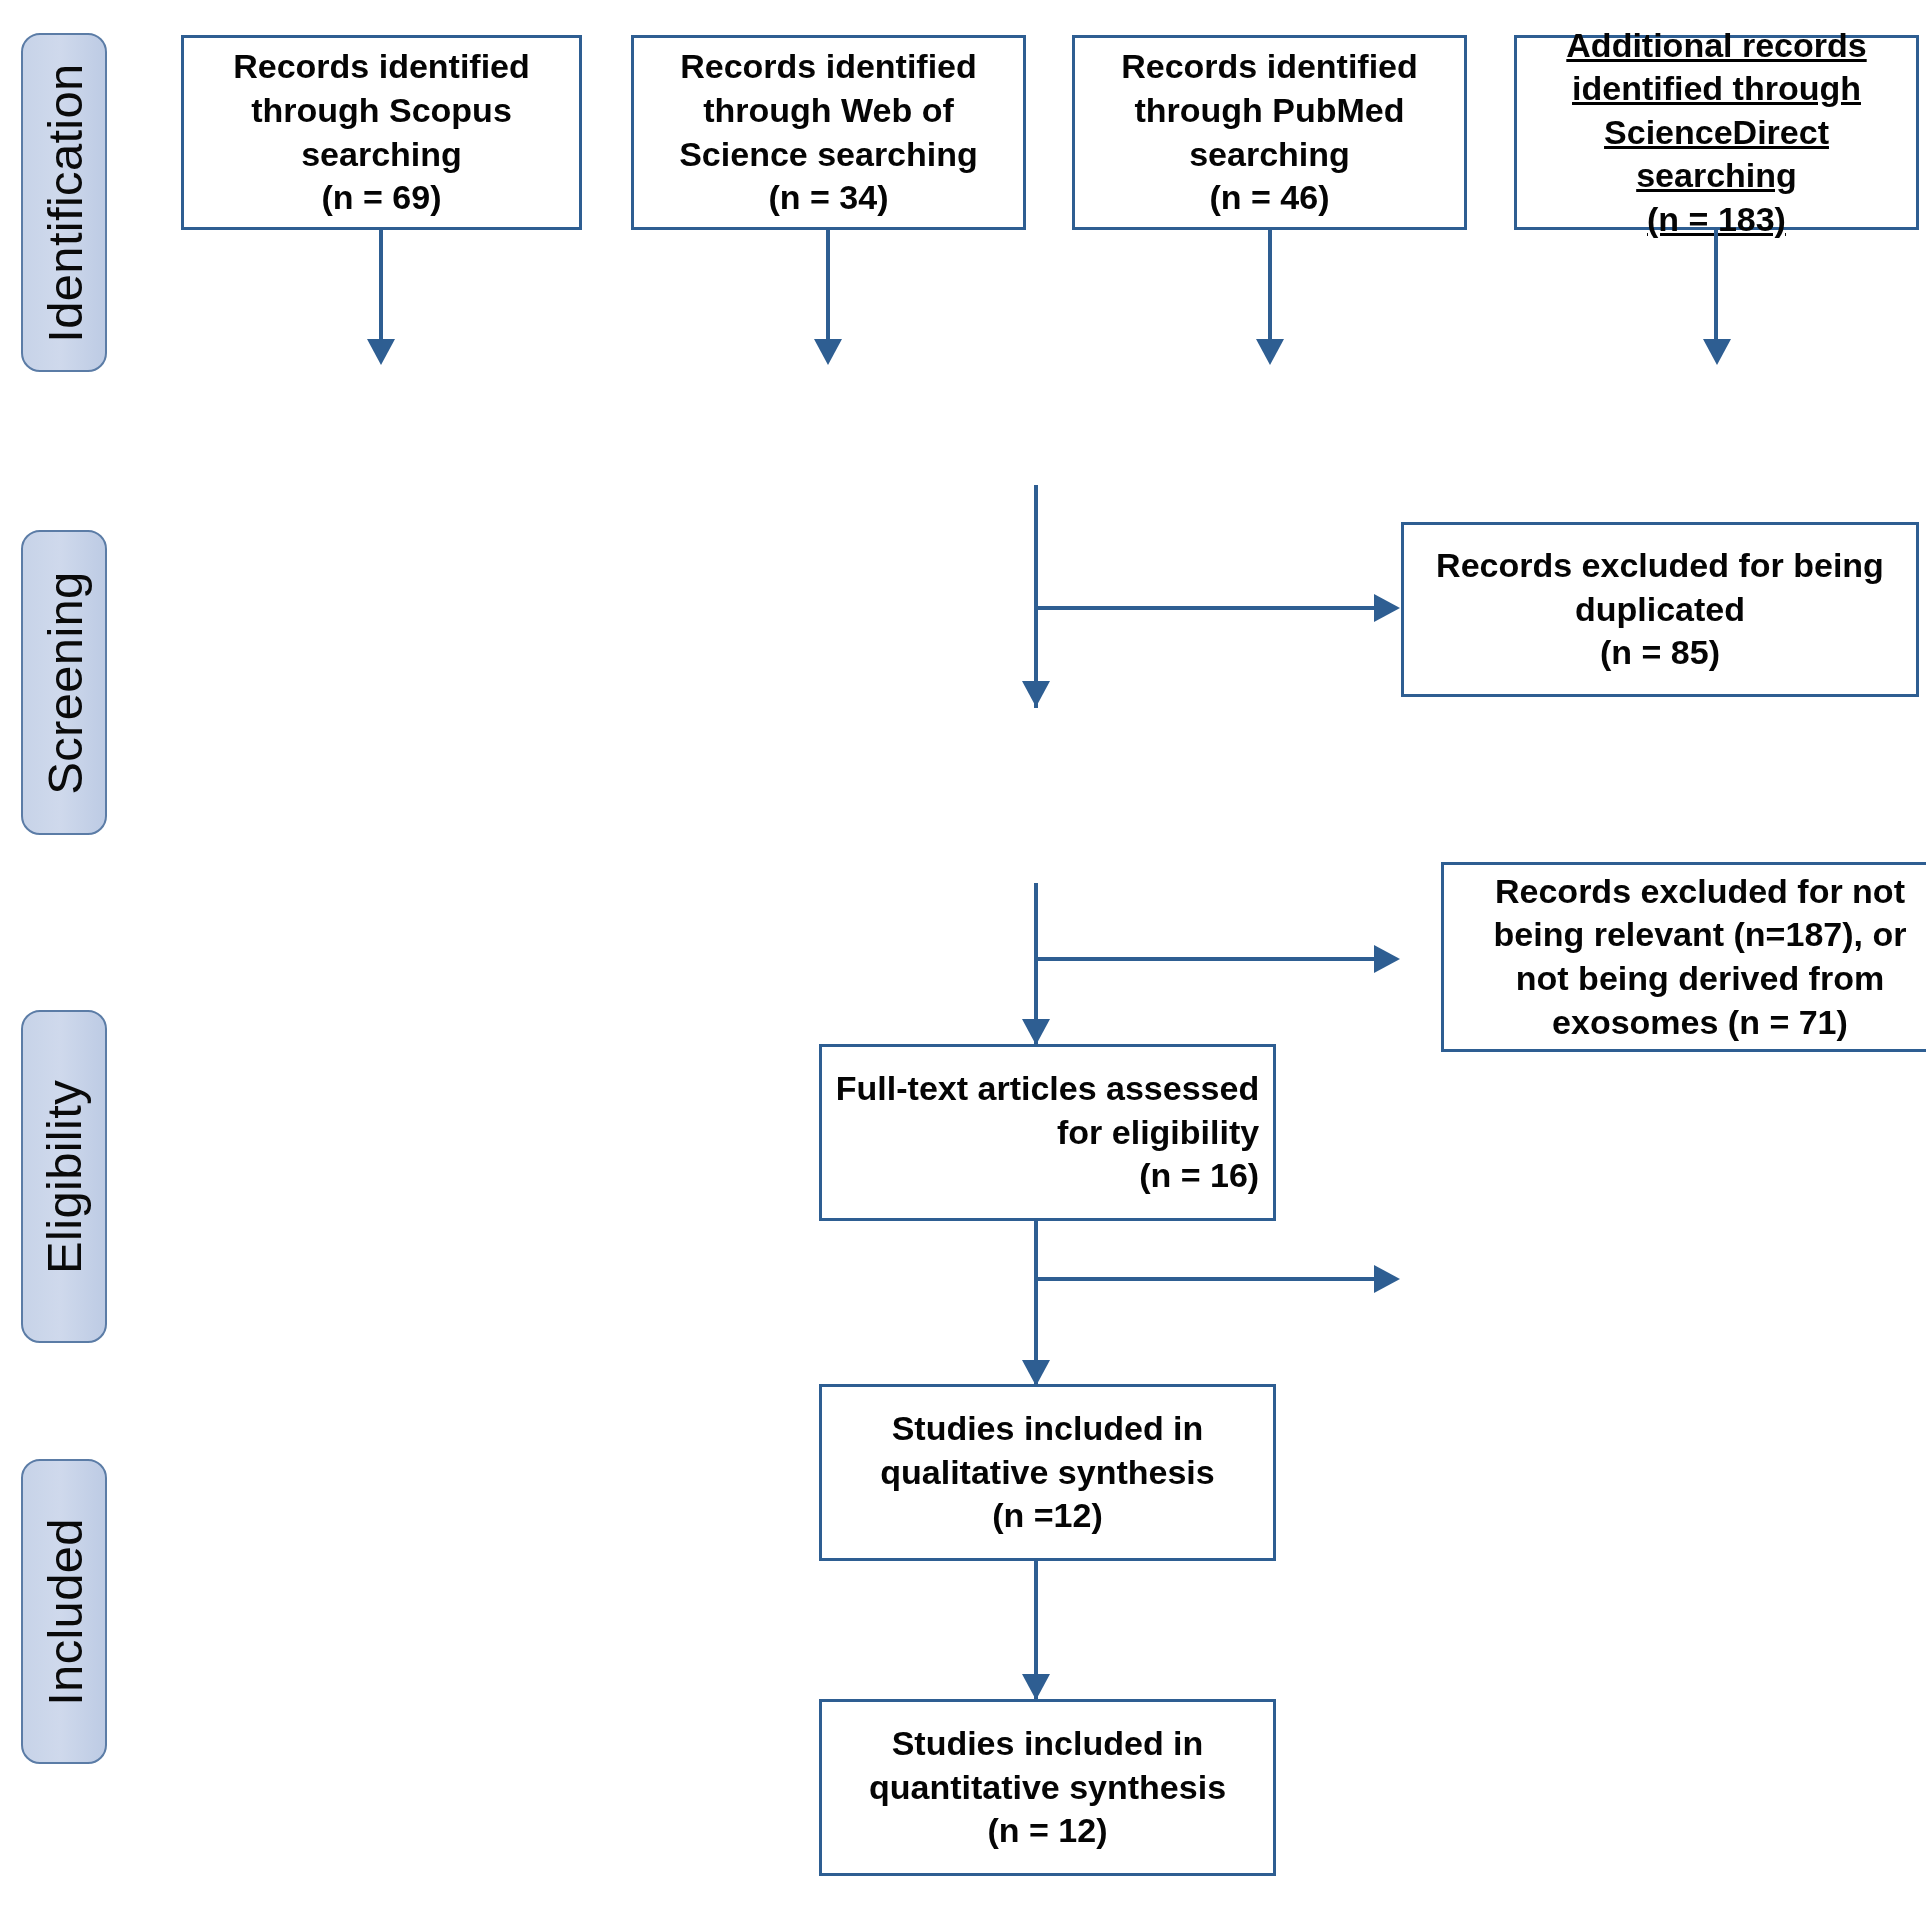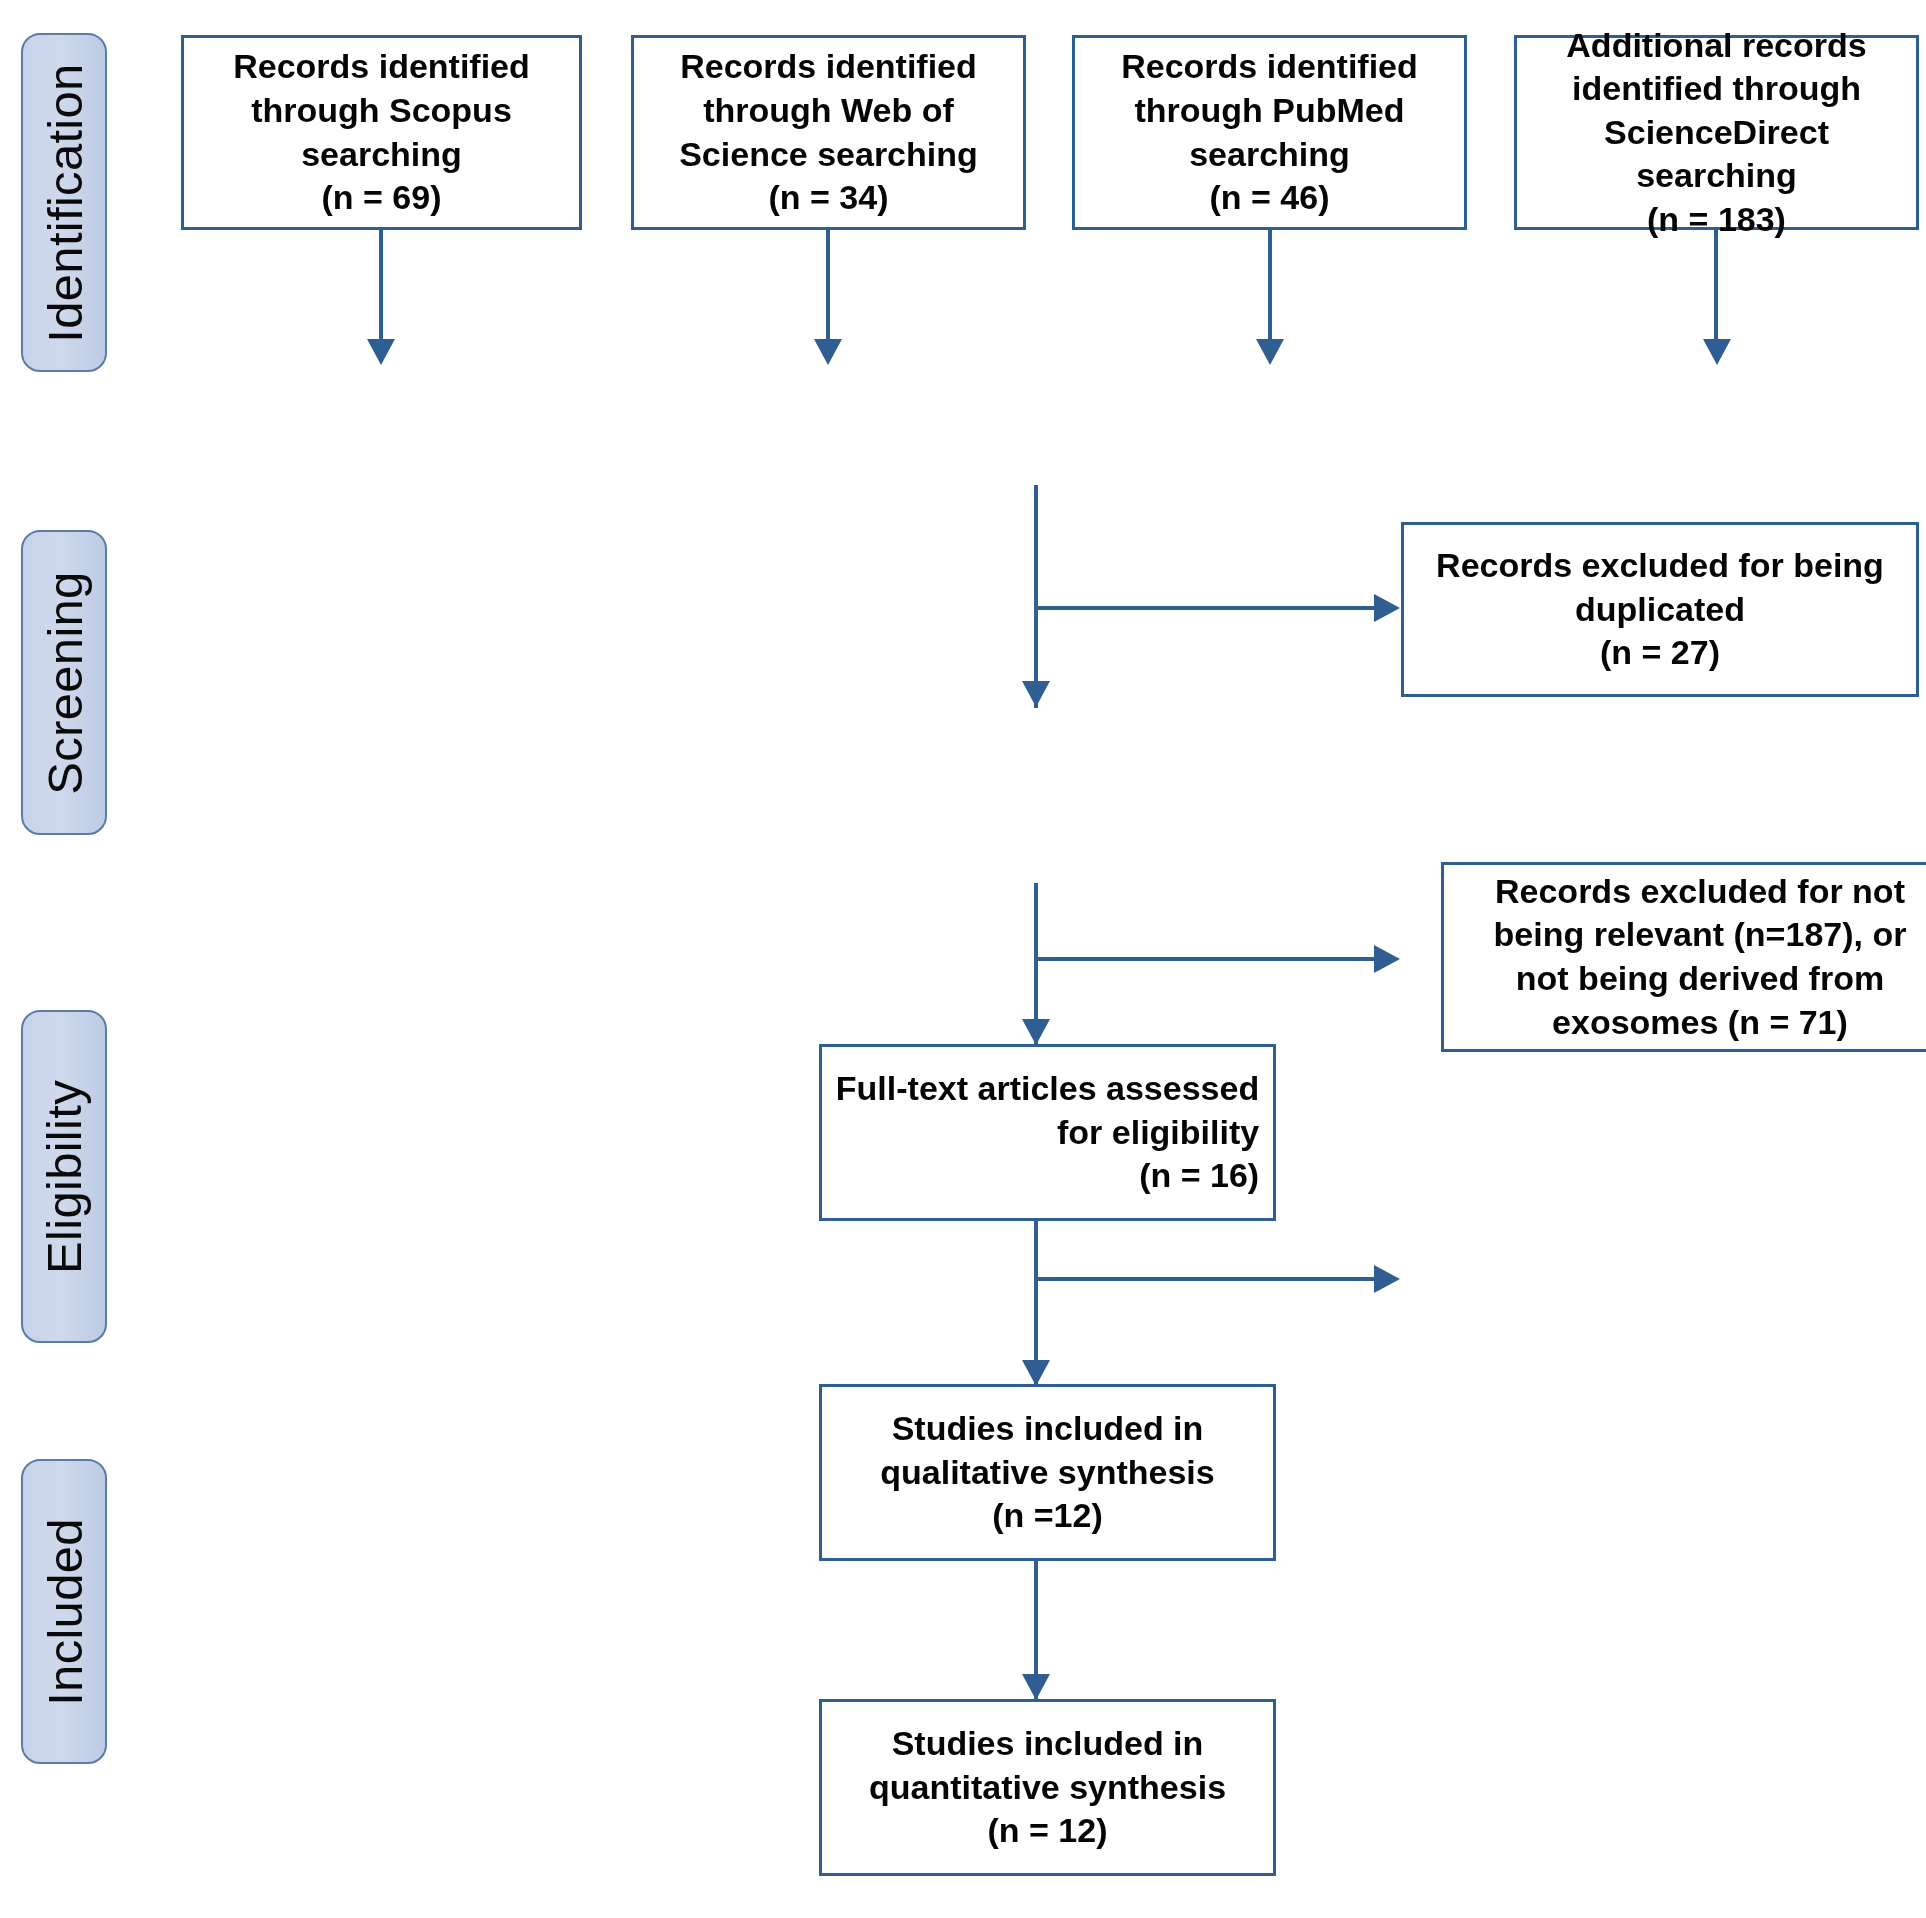--- a/index.html
+++ b/index.html
@@ -126,21 +126,21 @@
 (n = 34)</span>
   </div>
 
   <div class="fbox" style="left:1072px; top:35px; width:395px; height:195px;">
     <span class="btext">Records identified
 through PubMed
 searching
 (n = 46)</span>
   </div>
 
-  <div class="fbox" style="left:1514px; top:35px; width:405px; height:195px;">
+  <div class="fbox" style="left:1514px; top:35px; width:405px; height:195px;text-decoration:underline;">
     <span class="btext">Additional records
 identified through
 ScienceDirect searching
 (n = 183)</span>
   </div>
 
   <div class="vline" style="left:379px; top:230px; height:116px;"></div>
   <div class="arrow-down" style="left:367px; top:339px;"></div>
 
   <div class="vline" style="left:826px; top:230px; height:116px;"></div>
@@ -155,21 +155,21 @@
 
   <div class="vline" style="left:1034px; top:485px; height:223px;"></div>
   <div class="arrow-down" style="left:1022px; top:681px;"></div>
 
   <div class="hline" style="left:1034px; top:606px; width:361px;"></div>
   <div class="arrow-right" style="left:1374px; top:594px;"></div>
 
   <div class="fbox" style="left:1401px; top:522px; width:518px; height:175px;">
     <span class="btext">Records excluded for being
 duplicated
-(n = 27)</span>
+(n = 85)</span>
   </div>
 
 
   <div class="vline" style="left:1034px; top:883px; height:164px;"></div>
   <div class="arrow-down" style="left:1022px; top:1019px;"></div>
 
   <div class="hline" style="left:1034px; top:957px; width:361px;"></div>
   <div class="arrow-right" style="left:1374px; top:945px;"></div>
 
   <div class="fbox" style="left:1401px; top:862px; width:518px; height:190px;margin-left:40px;">

